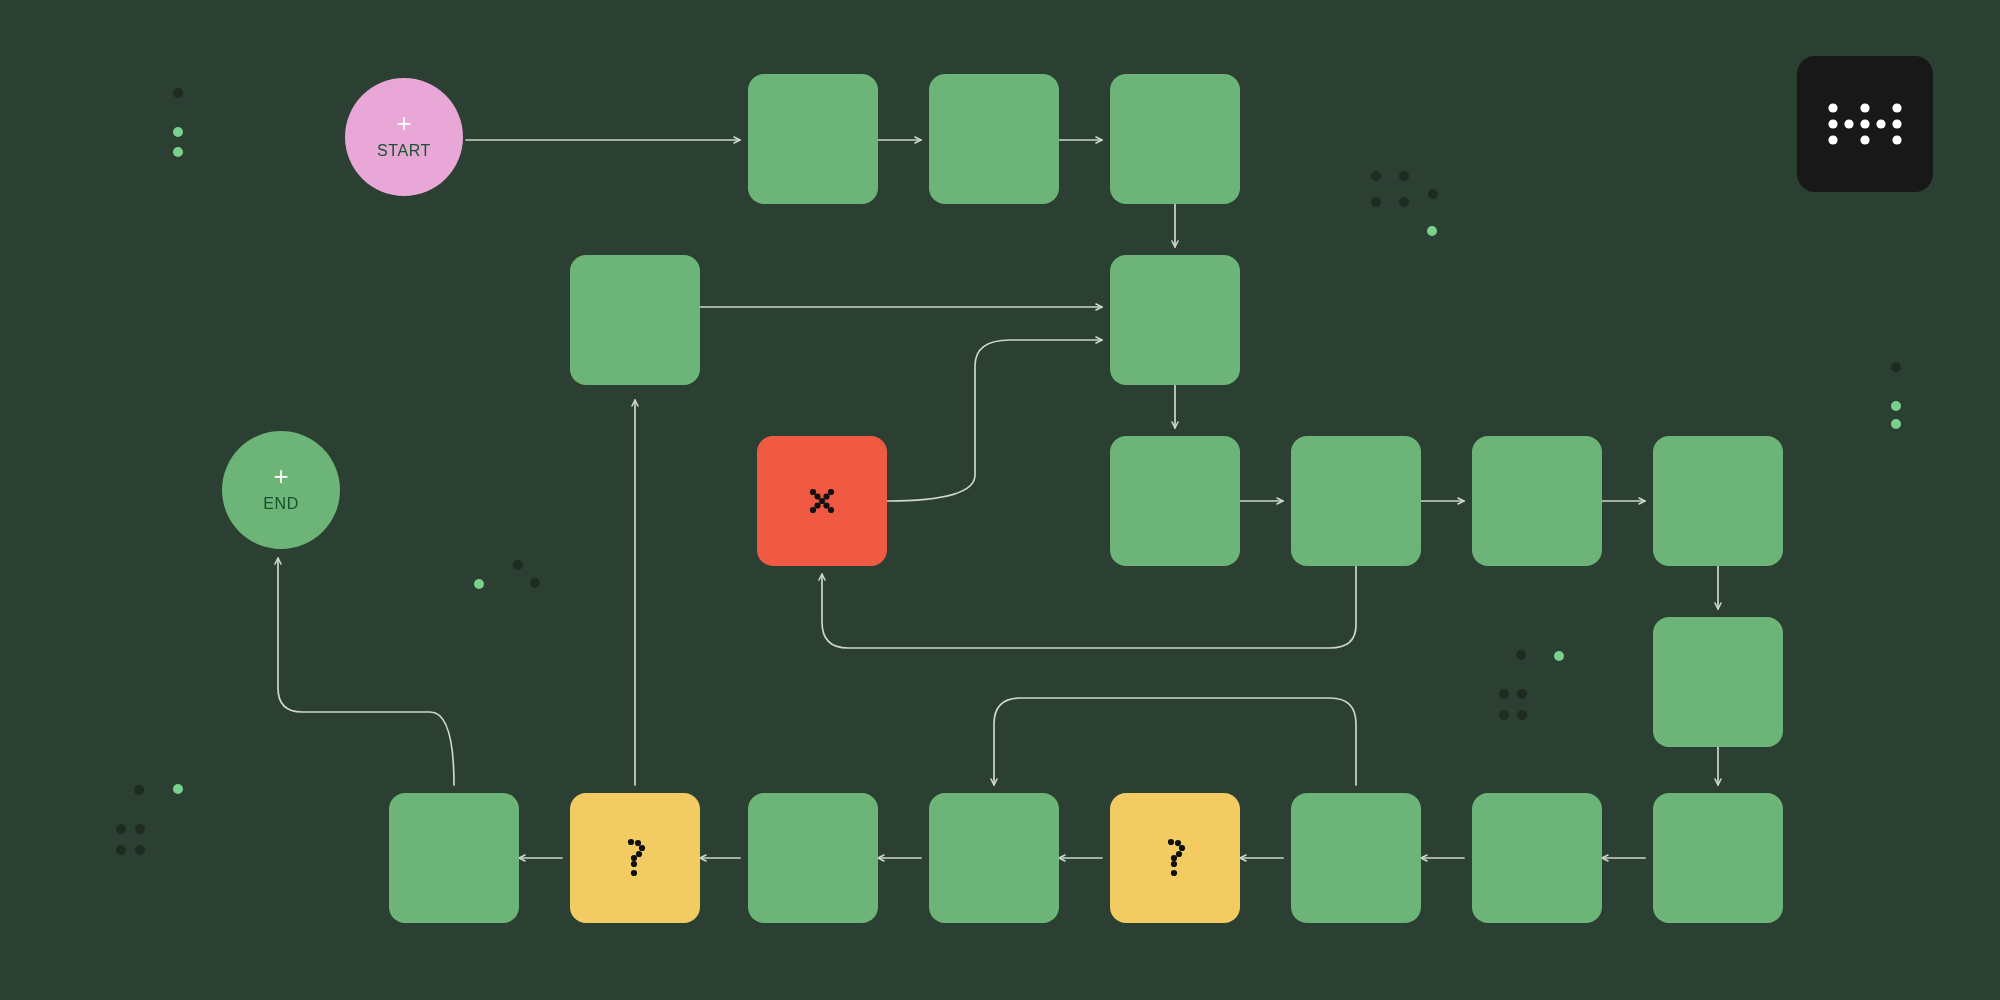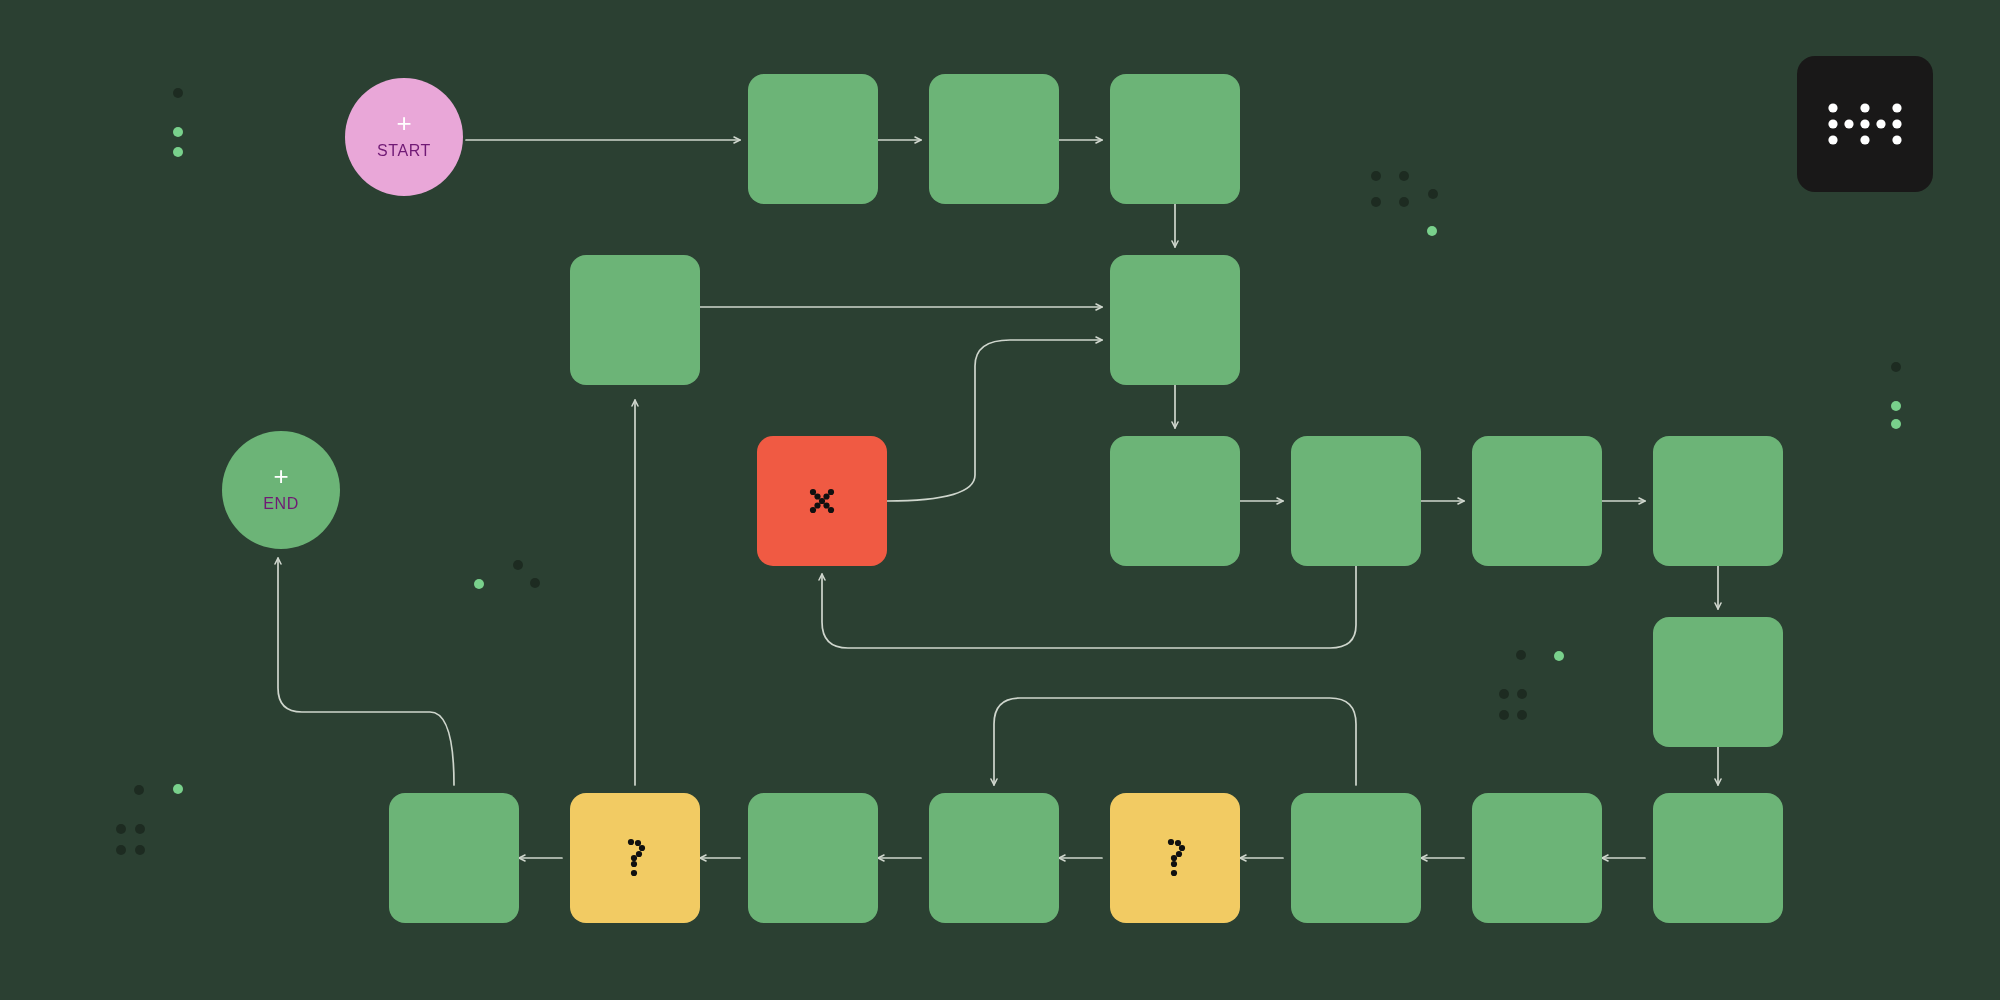--- a/index.html
+++ b/index.html
@@ -49,21 +49,21 @@
   .node.terminal.start { background: #e9a7d8; }
   .node.terminal.end   { background: #6cb477; }
   .terminal .plus {
     color: #ffffff;
     font-size: 26px;
     line-height: 18px;
     font-weight: 300;
     user-select: none;
   }
   .terminal .tlabel {
-    color: #701a75;
+    color: #14532d;
     font-size: 16px;
     letter-spacing: 0.6px;
     margin-top: 8px;
   }
   .dot-glyph { display: block; }
   .palette {
     position: absolute;
     border-radius: 18px;
     background: #191818;
     display: flex;

